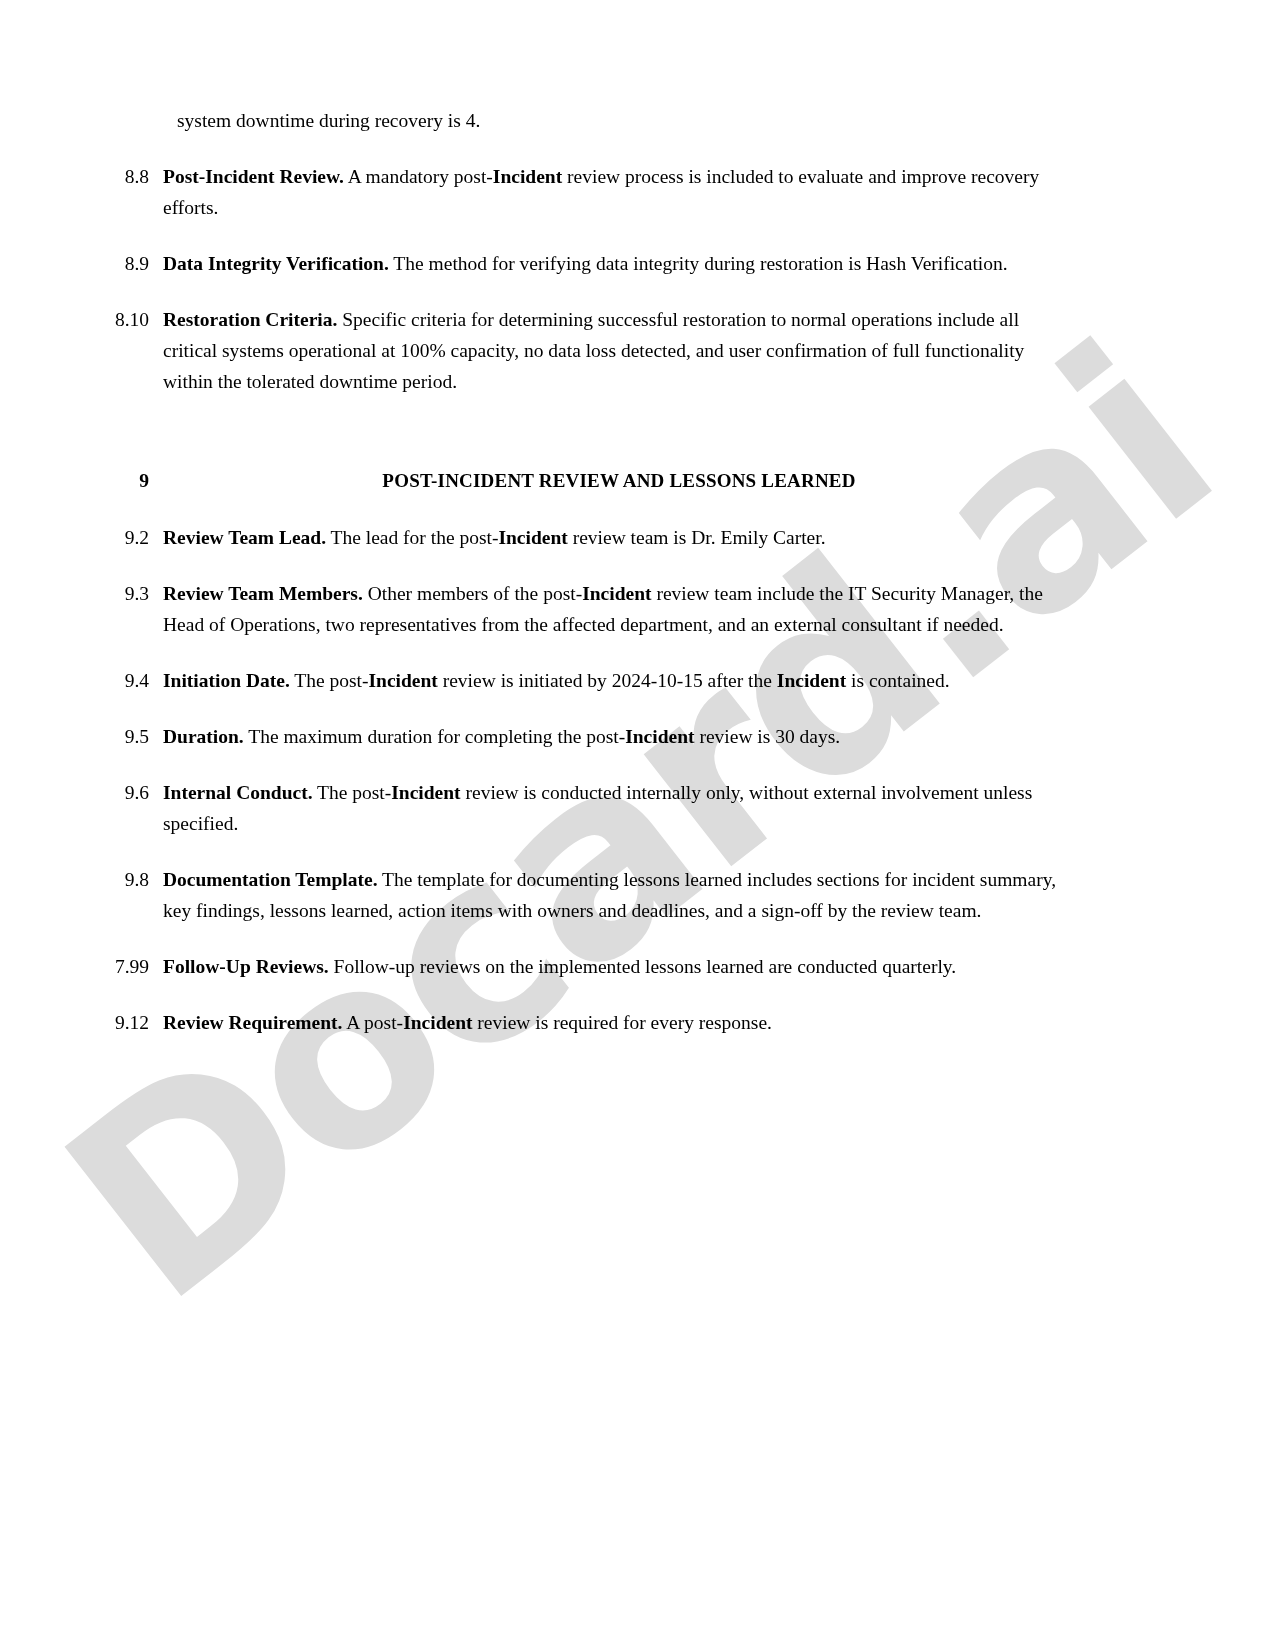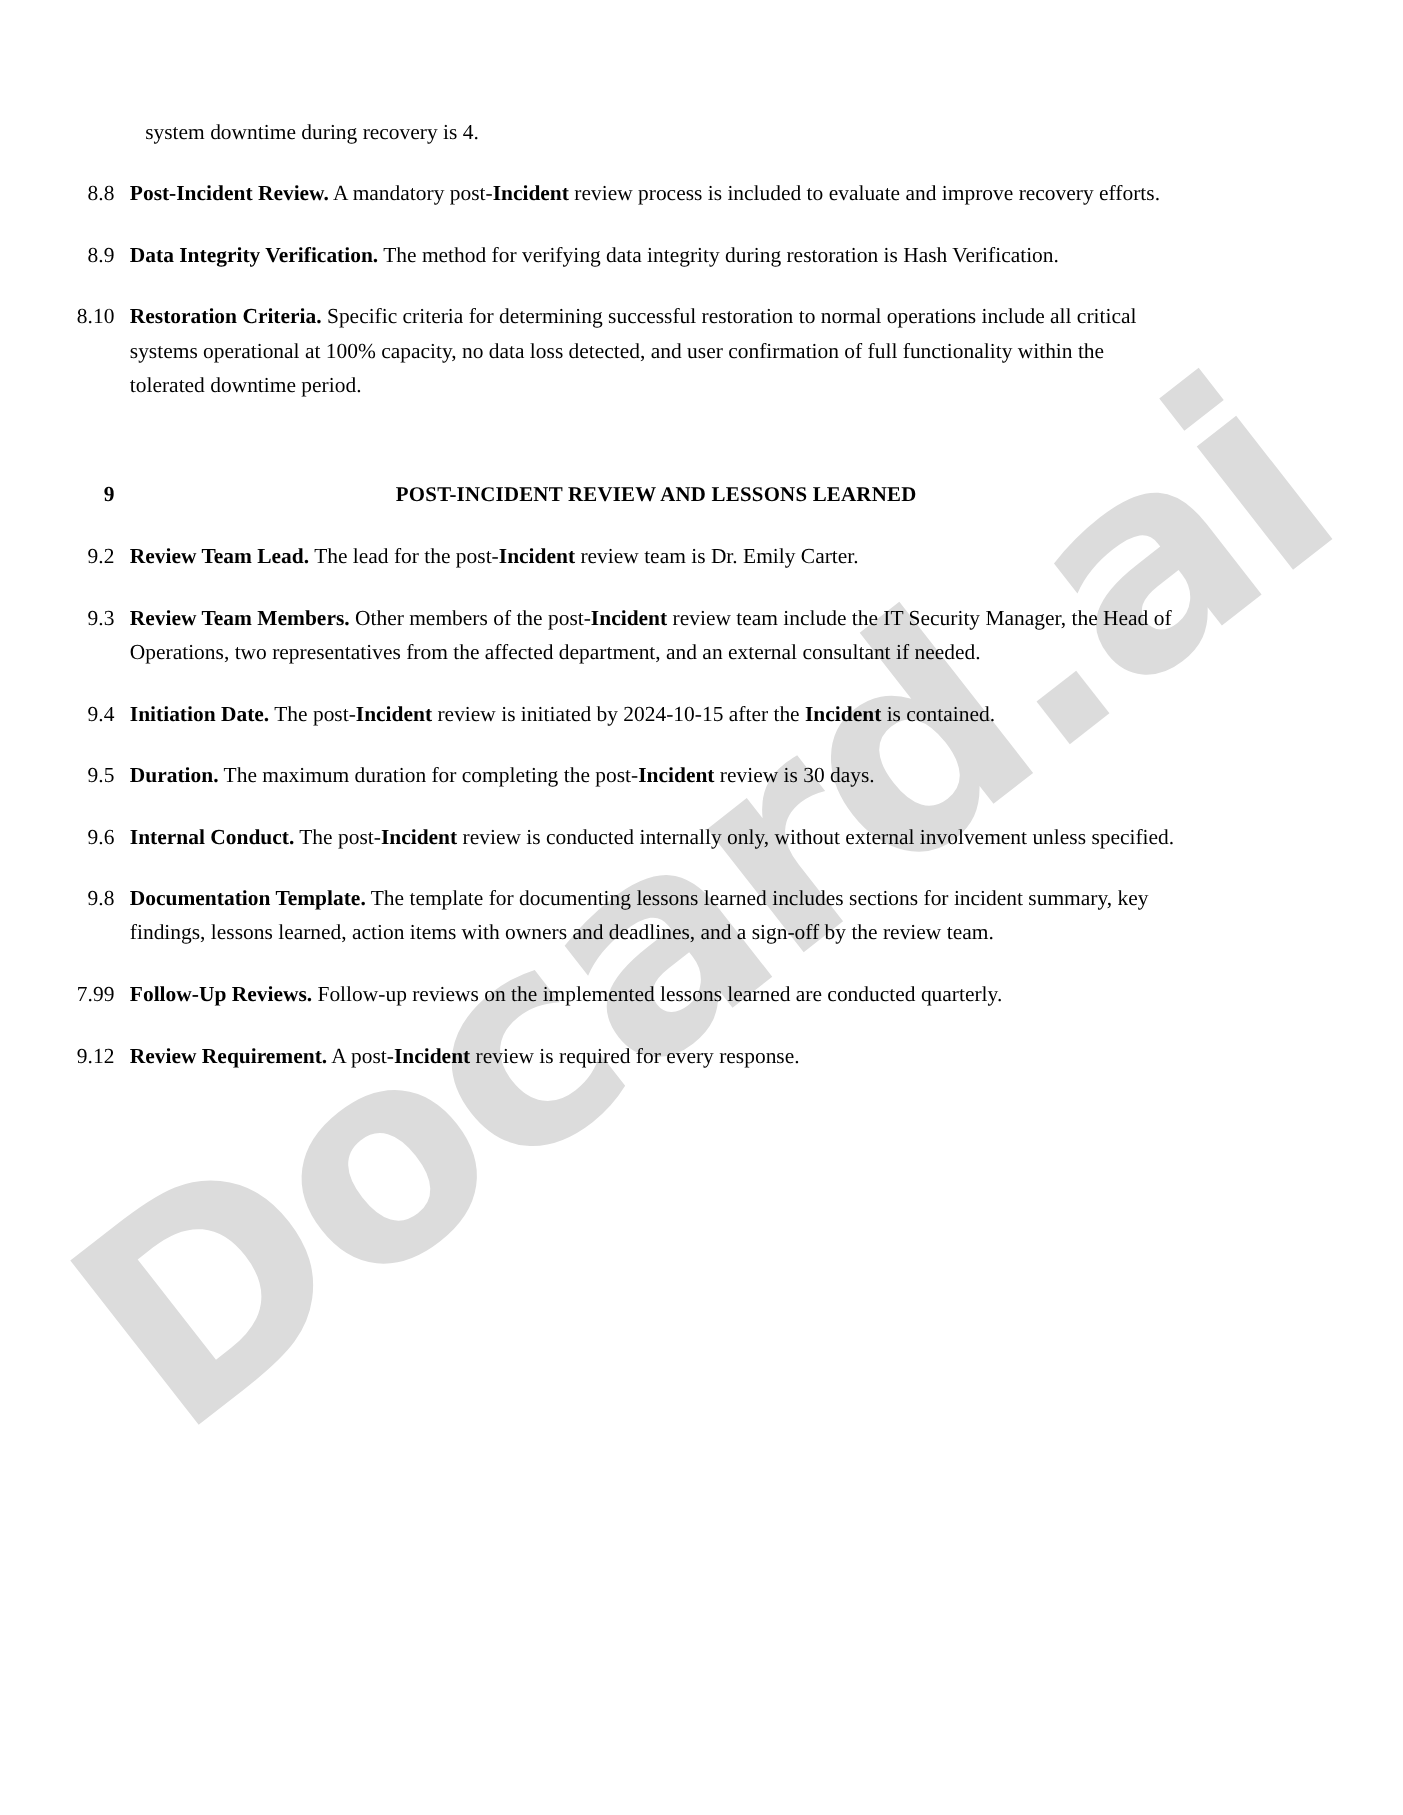--- a/index.html
+++ b/index.html
@@ -42,21 +42,21 @@
     color: #dcdcdc;
     white-space: nowrap;
     line-height: 1;
     user-select: none;
   }
 
   
   .content {
     position: relative;
     z-index: 1;
-    padding: 105px 200px 0 66px;
+    padding: 105px 200px 0 111px;
     box-sizing: border-box;
   }
 
   .clause {
     display: flex;
     align-items: flex-start;
     margin-bottom: 25px;
   }
   .clause-num {
     flex: 0 0 52px;

